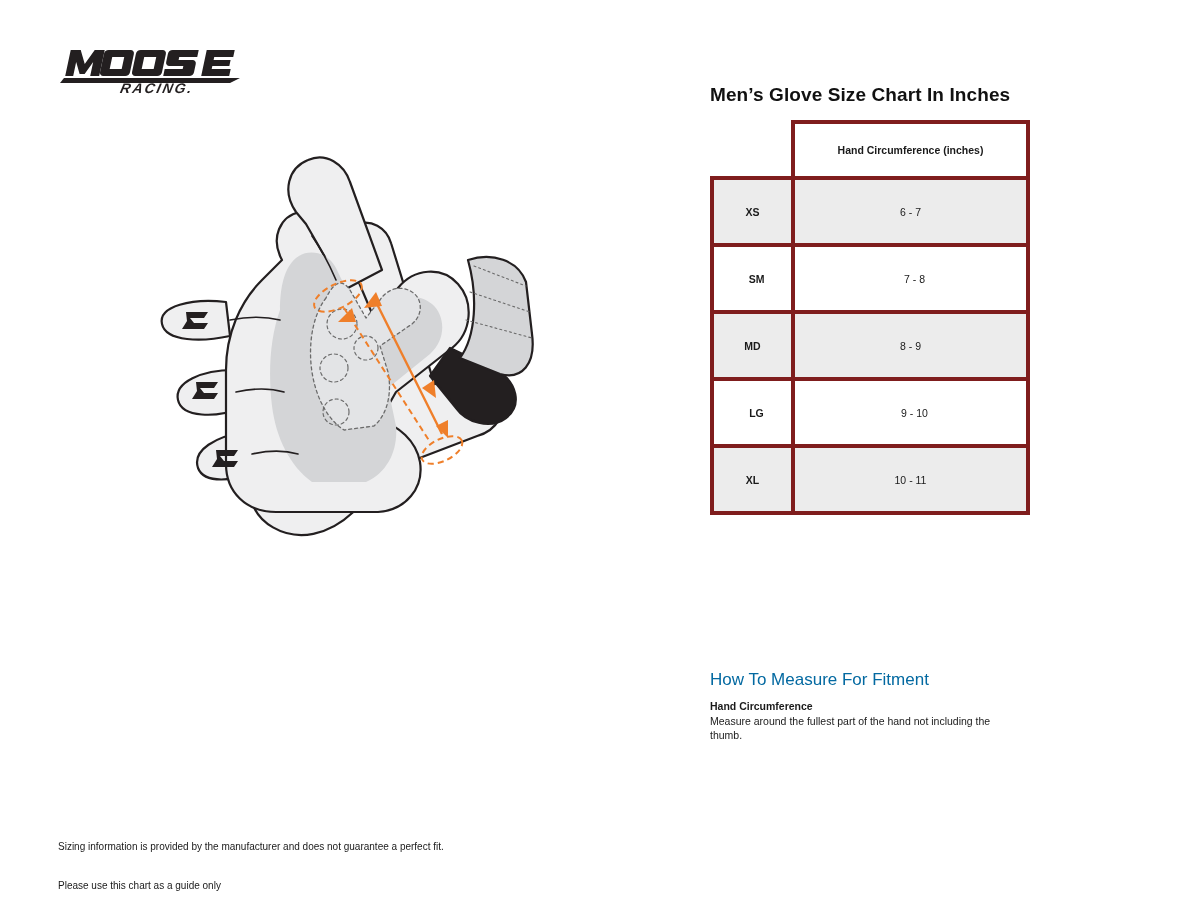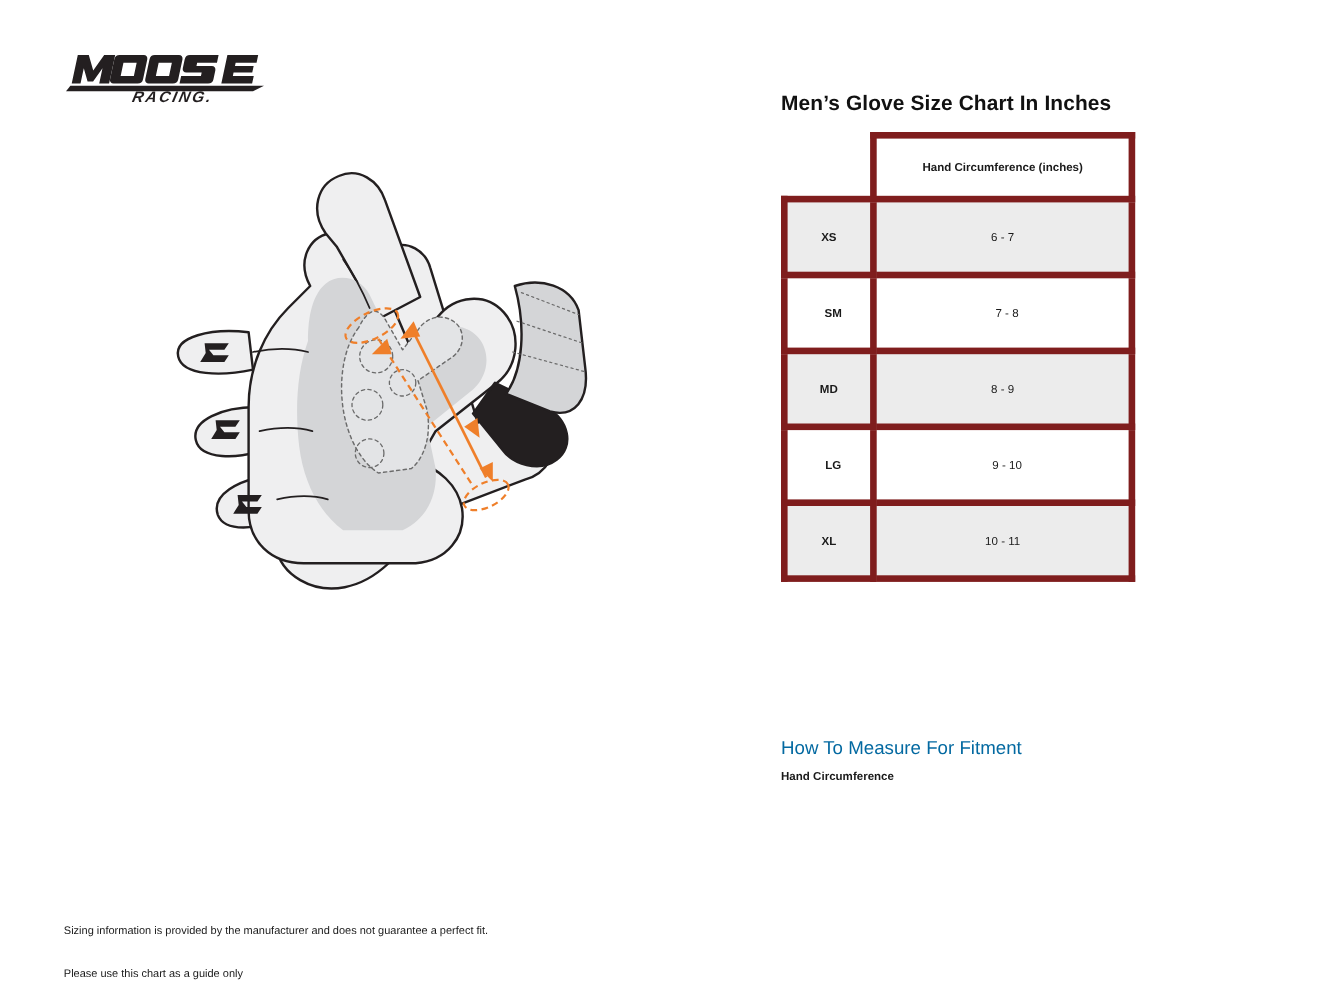--- a/index.html
+++ b/index.html
@@ -52,21 +52,21 @@
   table.size-chart {
     border-collapse: collapse;
     width: 316px;
     table-layout: fixed;
   }
   table.size-chart col.c1 { width: 81px; }
   table.size-chart col.c2 { width: 235px; }
 
   table.size-chart th,
   table.size-chart td {
-    border: 6px solid #7f1d1d;
+    border: 4px solid #7f1d1d;
     text-align: center;
     font-size: 10.5px;
     color: #1a1a1a;
     height: 63px;
     font-weight: normal;
     padding: 0 4px;
   }
   table.size-chart thead th.corner {
     border: none;
     background: #ffffff;
@@ -308,18 +308,19 @@
         <td class="sizecell">XL</td>
         <td>10 - 11</td>
       </tr>
     </tbody>
   </table>
 </div>
 
 <div id="howto">
   <h2>How To Measure For Fitment</h2>
   <p class="sub">Hand Circumference</p>
+  <p class="body">Measure around the fullest part of the hand not including the thumb.</p>
 </div>
 
 <div id="disclaimer">
   <div>Sizing information is provided by the manufacturer and does not guarantee a perfect fit.</div>
   <div>Please use this chart as a guide only</div>
 </div>
 
 </body></html>

